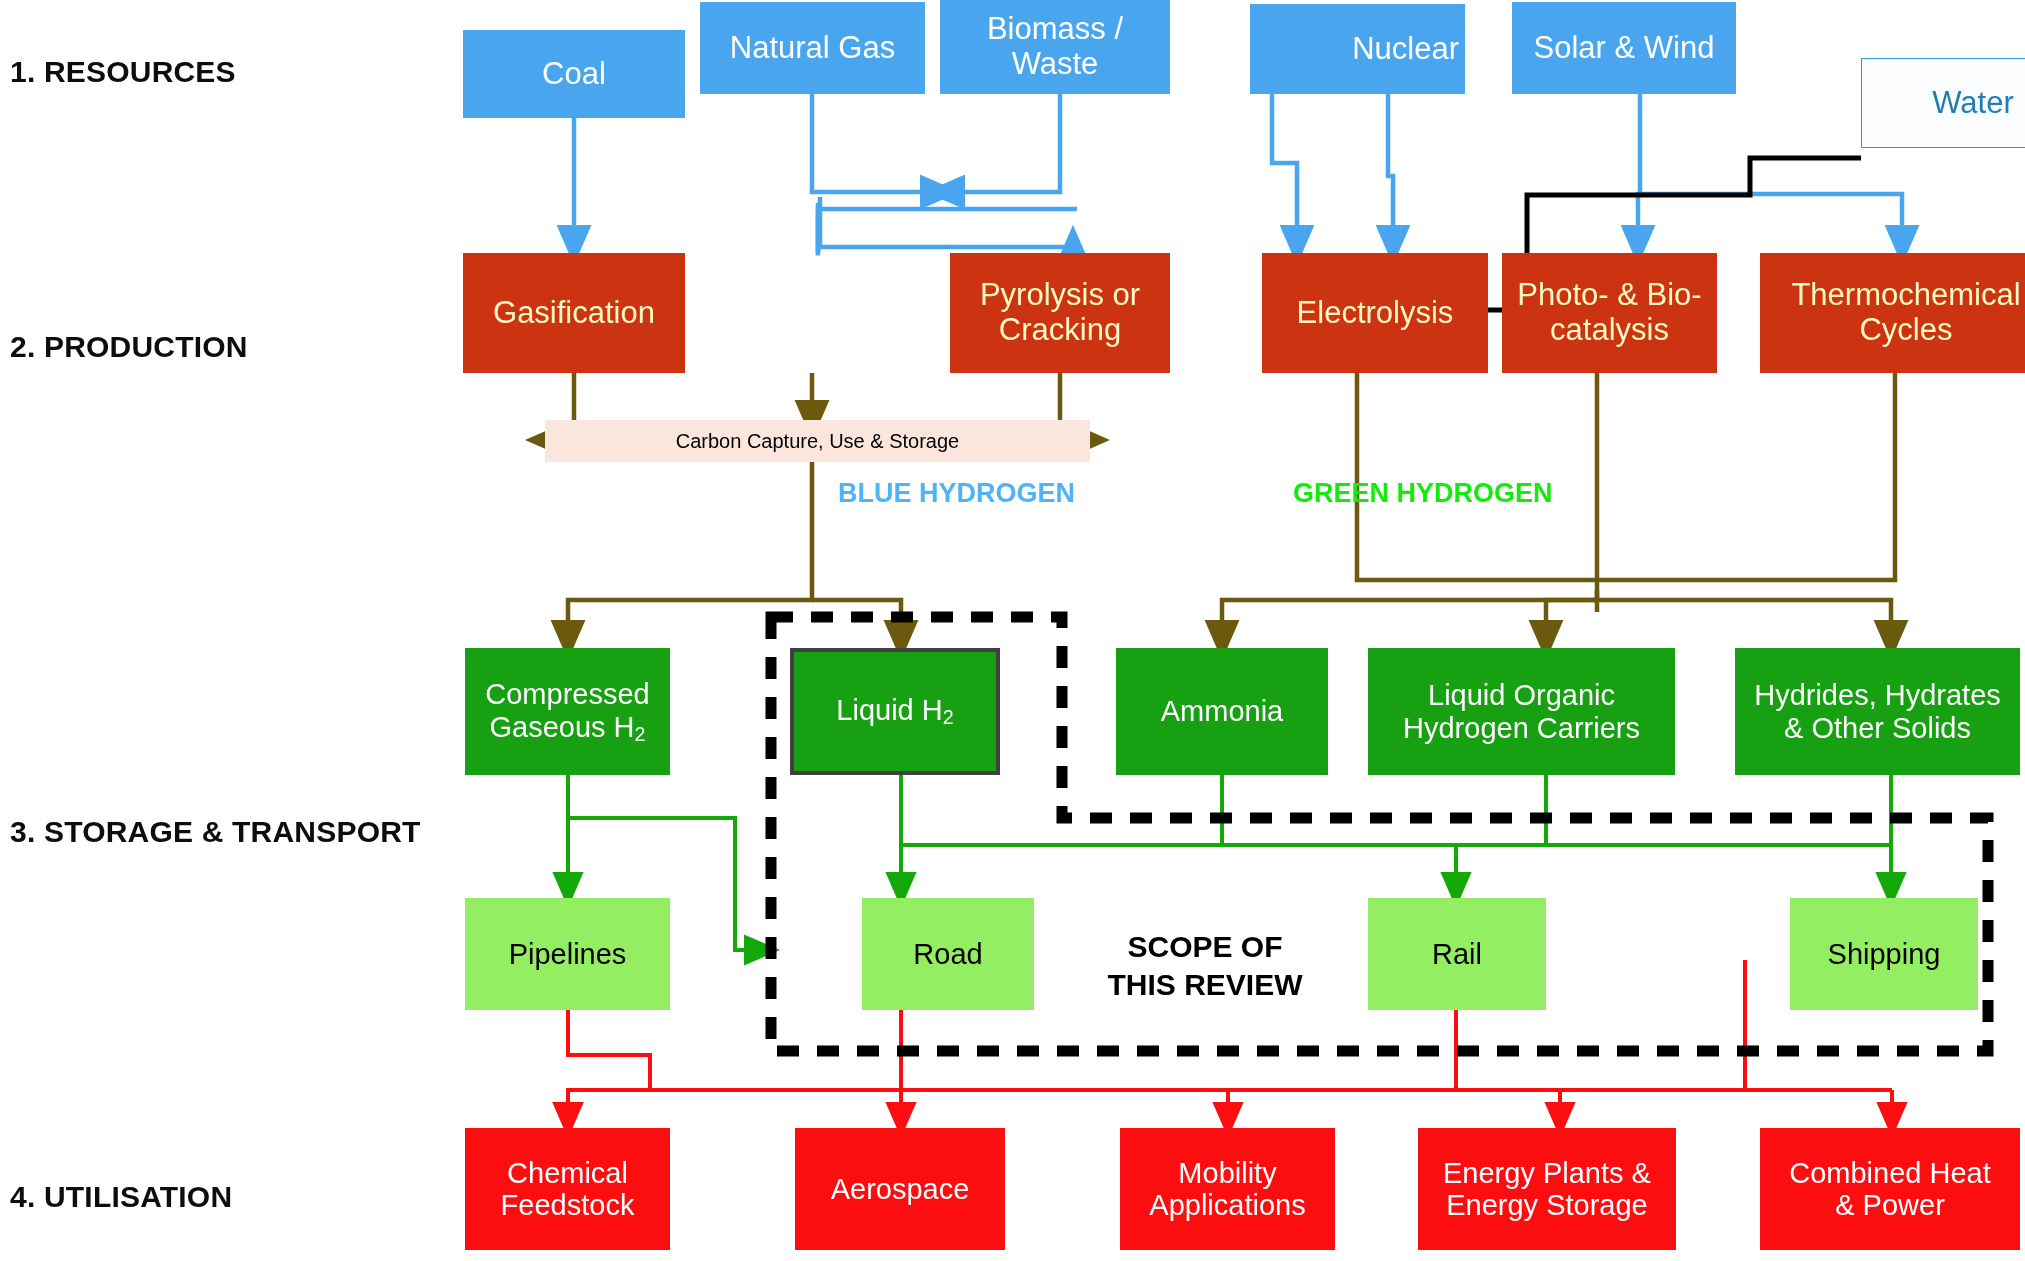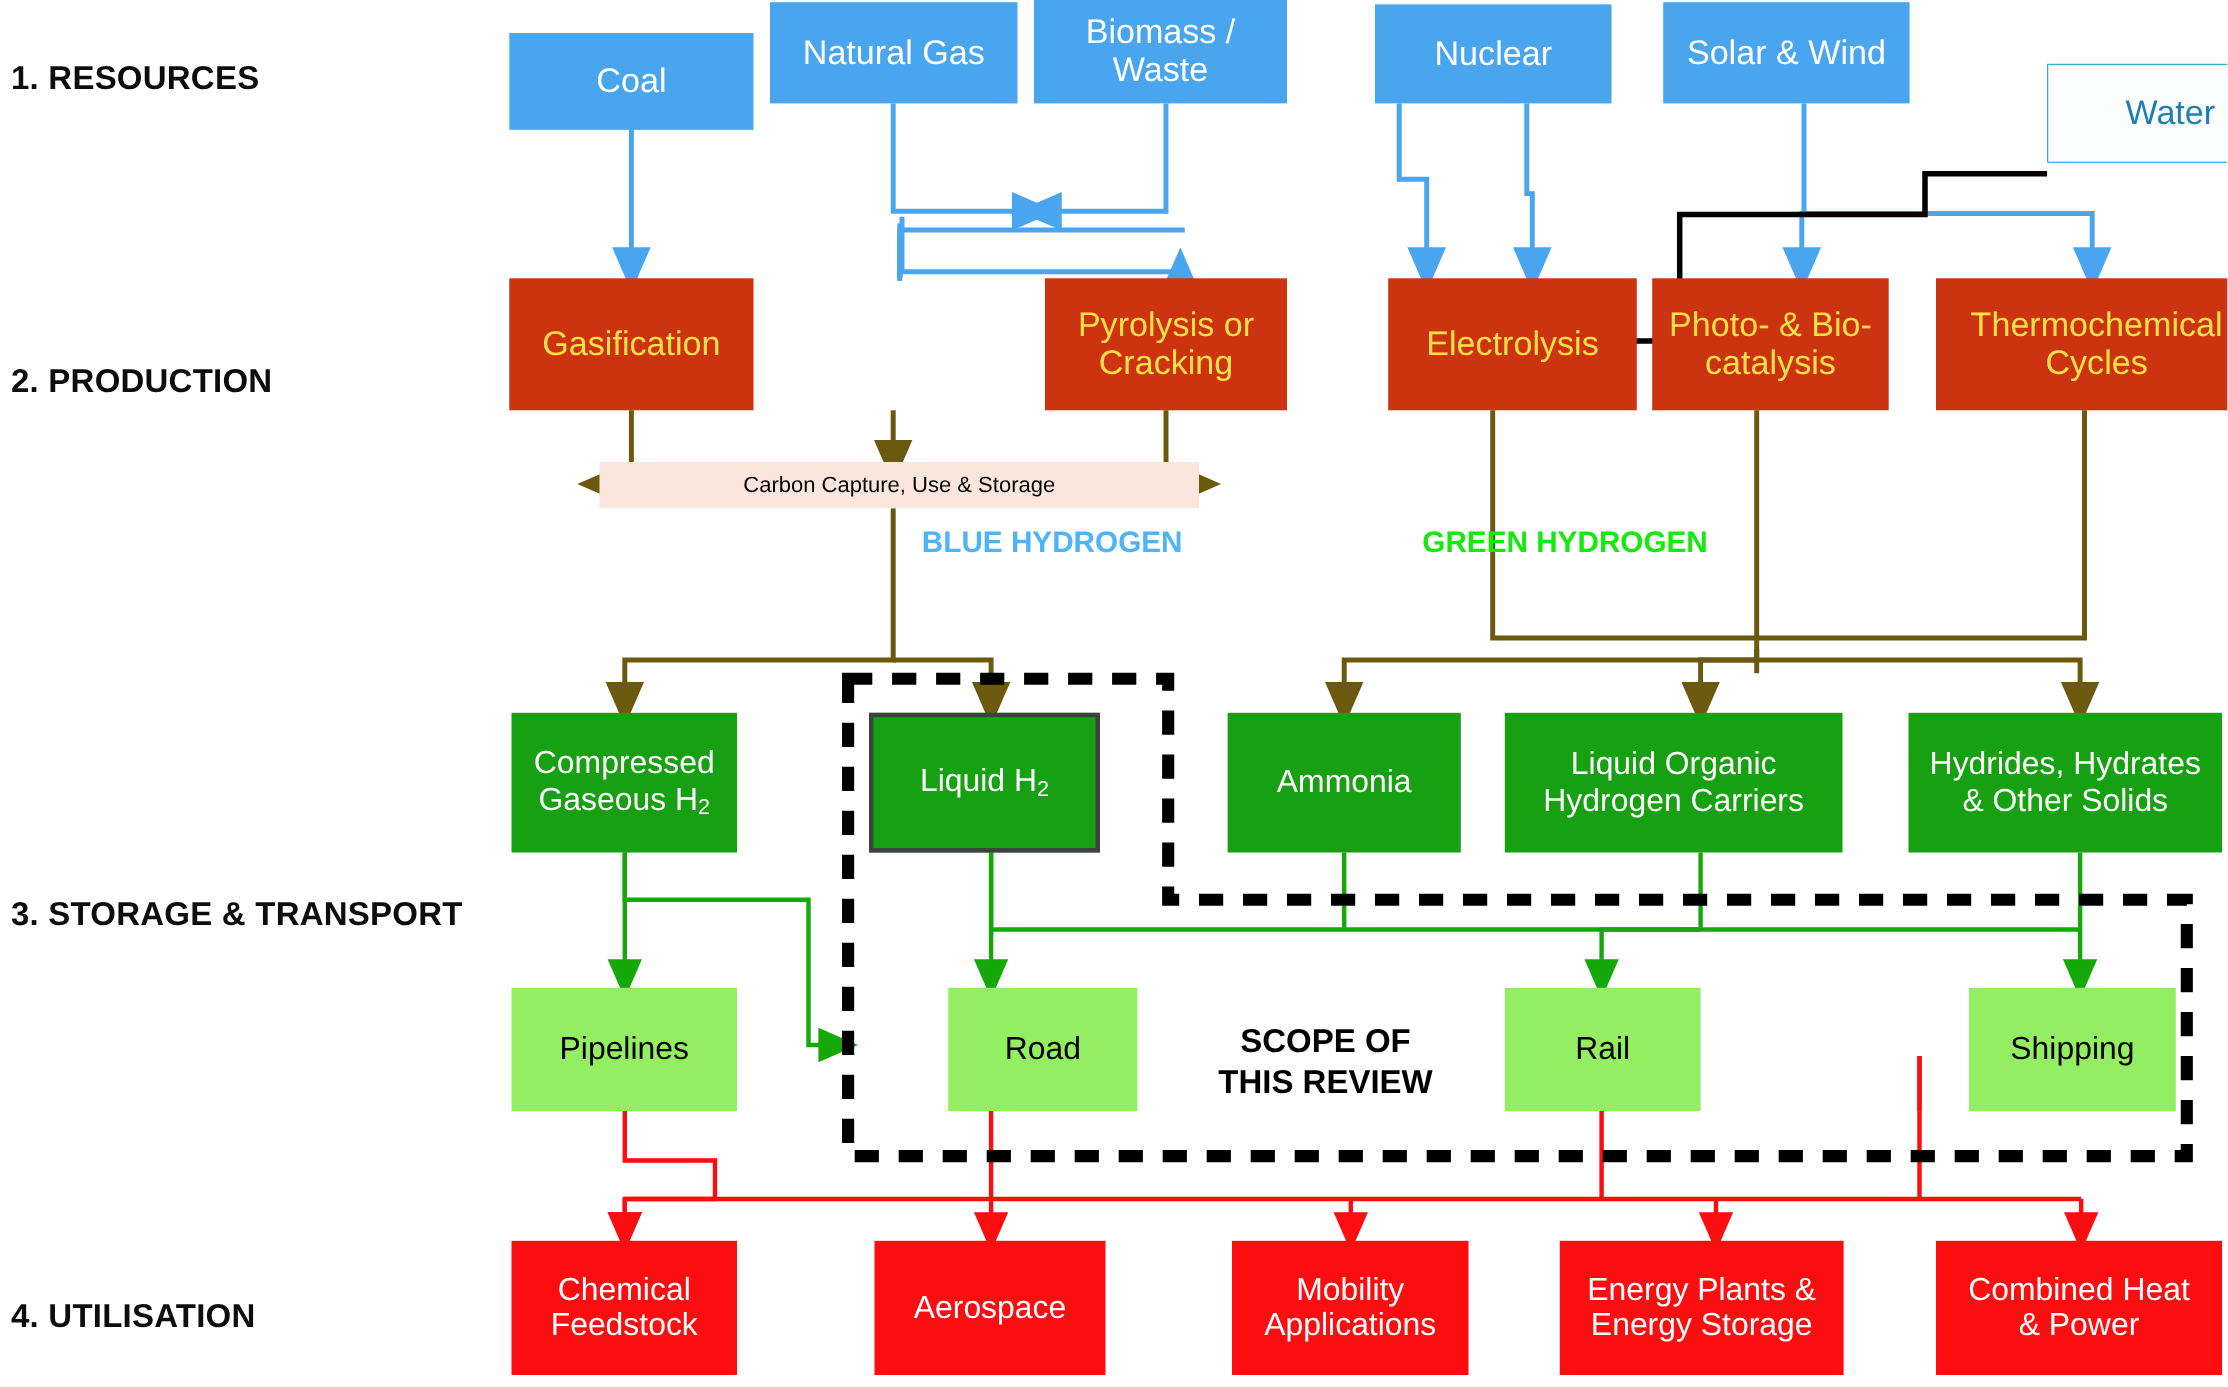--- a/index.html
+++ b/index.html
@@ -47,21 +47,21 @@
     font-size: 31px;
   }
   .n-water {
     background: #fbfdff;
     border: 1.5px solid #2E9BD6;
     color: #1F7FB5;
     font-size: 31px;
   }
   .n-production {
     background: #CC3311;
-    color: #fde047;
+    color: #fef9c3;
     font-size: 31px;
     text-align: center;
   }
   .n-ccus {
     background: #FBE6DD;
     color: #000000;
     font-size: 20px;
   }
   .n-carrier {
     background: #17A012;
@@ -214,21 +214,21 @@
 
   <div class="node n-resource" style="left:463px; top:6px; width:222px; height:88px;margin-top:24px;">
     <span class="lbl">Coal</span>
   </div>
   <div class="node n-resource" style="left:700px; top:2px; width:225px; height:92px;">
     <span class="lbl">Natural Gas</span>
   </div>
   <div class="node n-resource" style="left:940px; top:0px; width:230px; height:94px;">
     <span class="lbl">Biomass /<br>Waste</span>
   </div>
-  <div class="node n-resource" style="left:1250px; top:4px; width:215px; height:90px;">
+  <div class="node n-resource" style="left:1250px; top:4px; width:215px; height:90px;text-align:right;">
     <span class="lbl">Nuclear</span>
   </div>
   <div class="node n-resource" style="left:1512px; top:2px; width:224px; height:92px;">
     <span class="lbl">Solar &amp; Wind</span>
   </div>
   <div class="node n-water" style="left:1861px; top:58px; width:224px; height:90px;">
     <span class="lbl">Water</span>
   </div>
 
   <div class="node n-production" style="left:463px; top:253px; width:222px; height:120px;">

